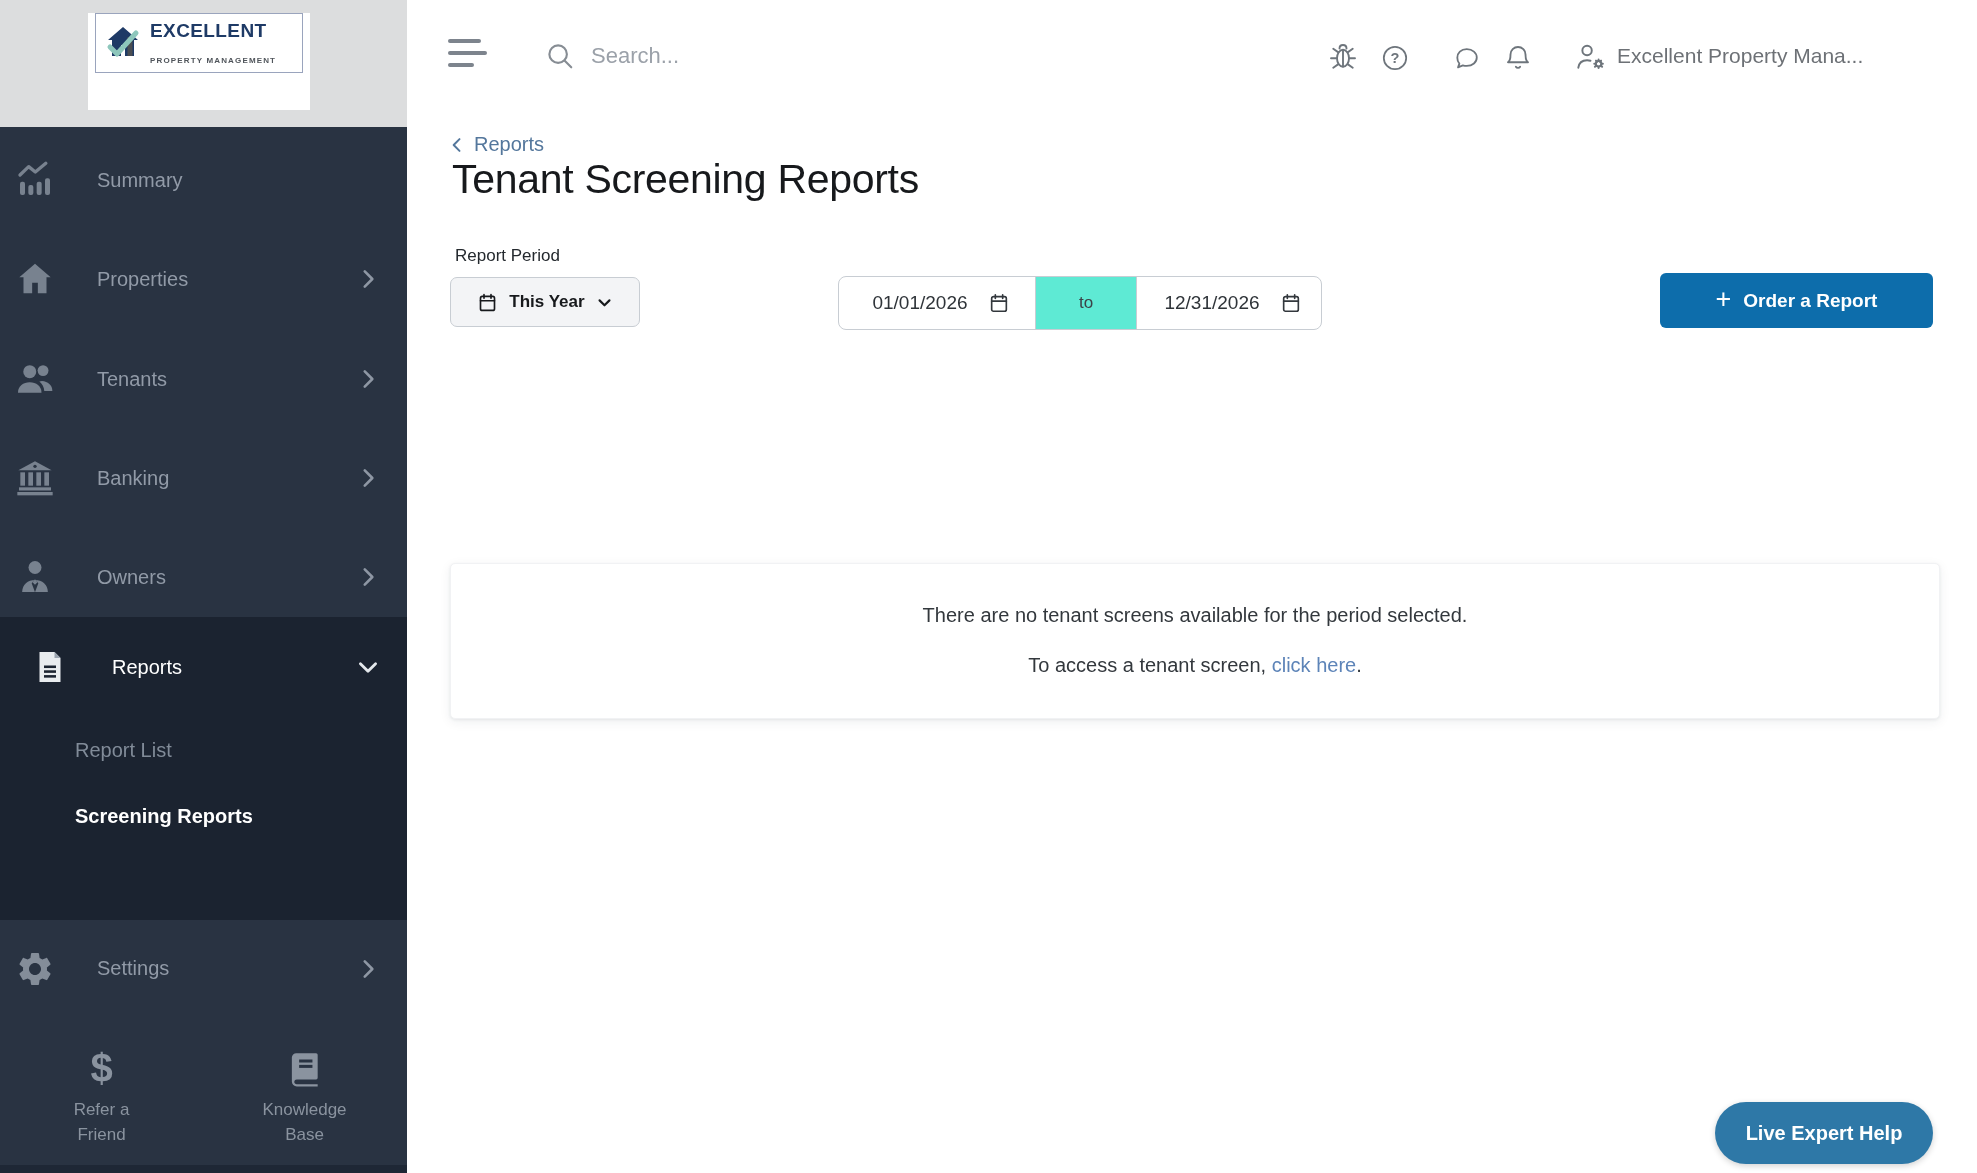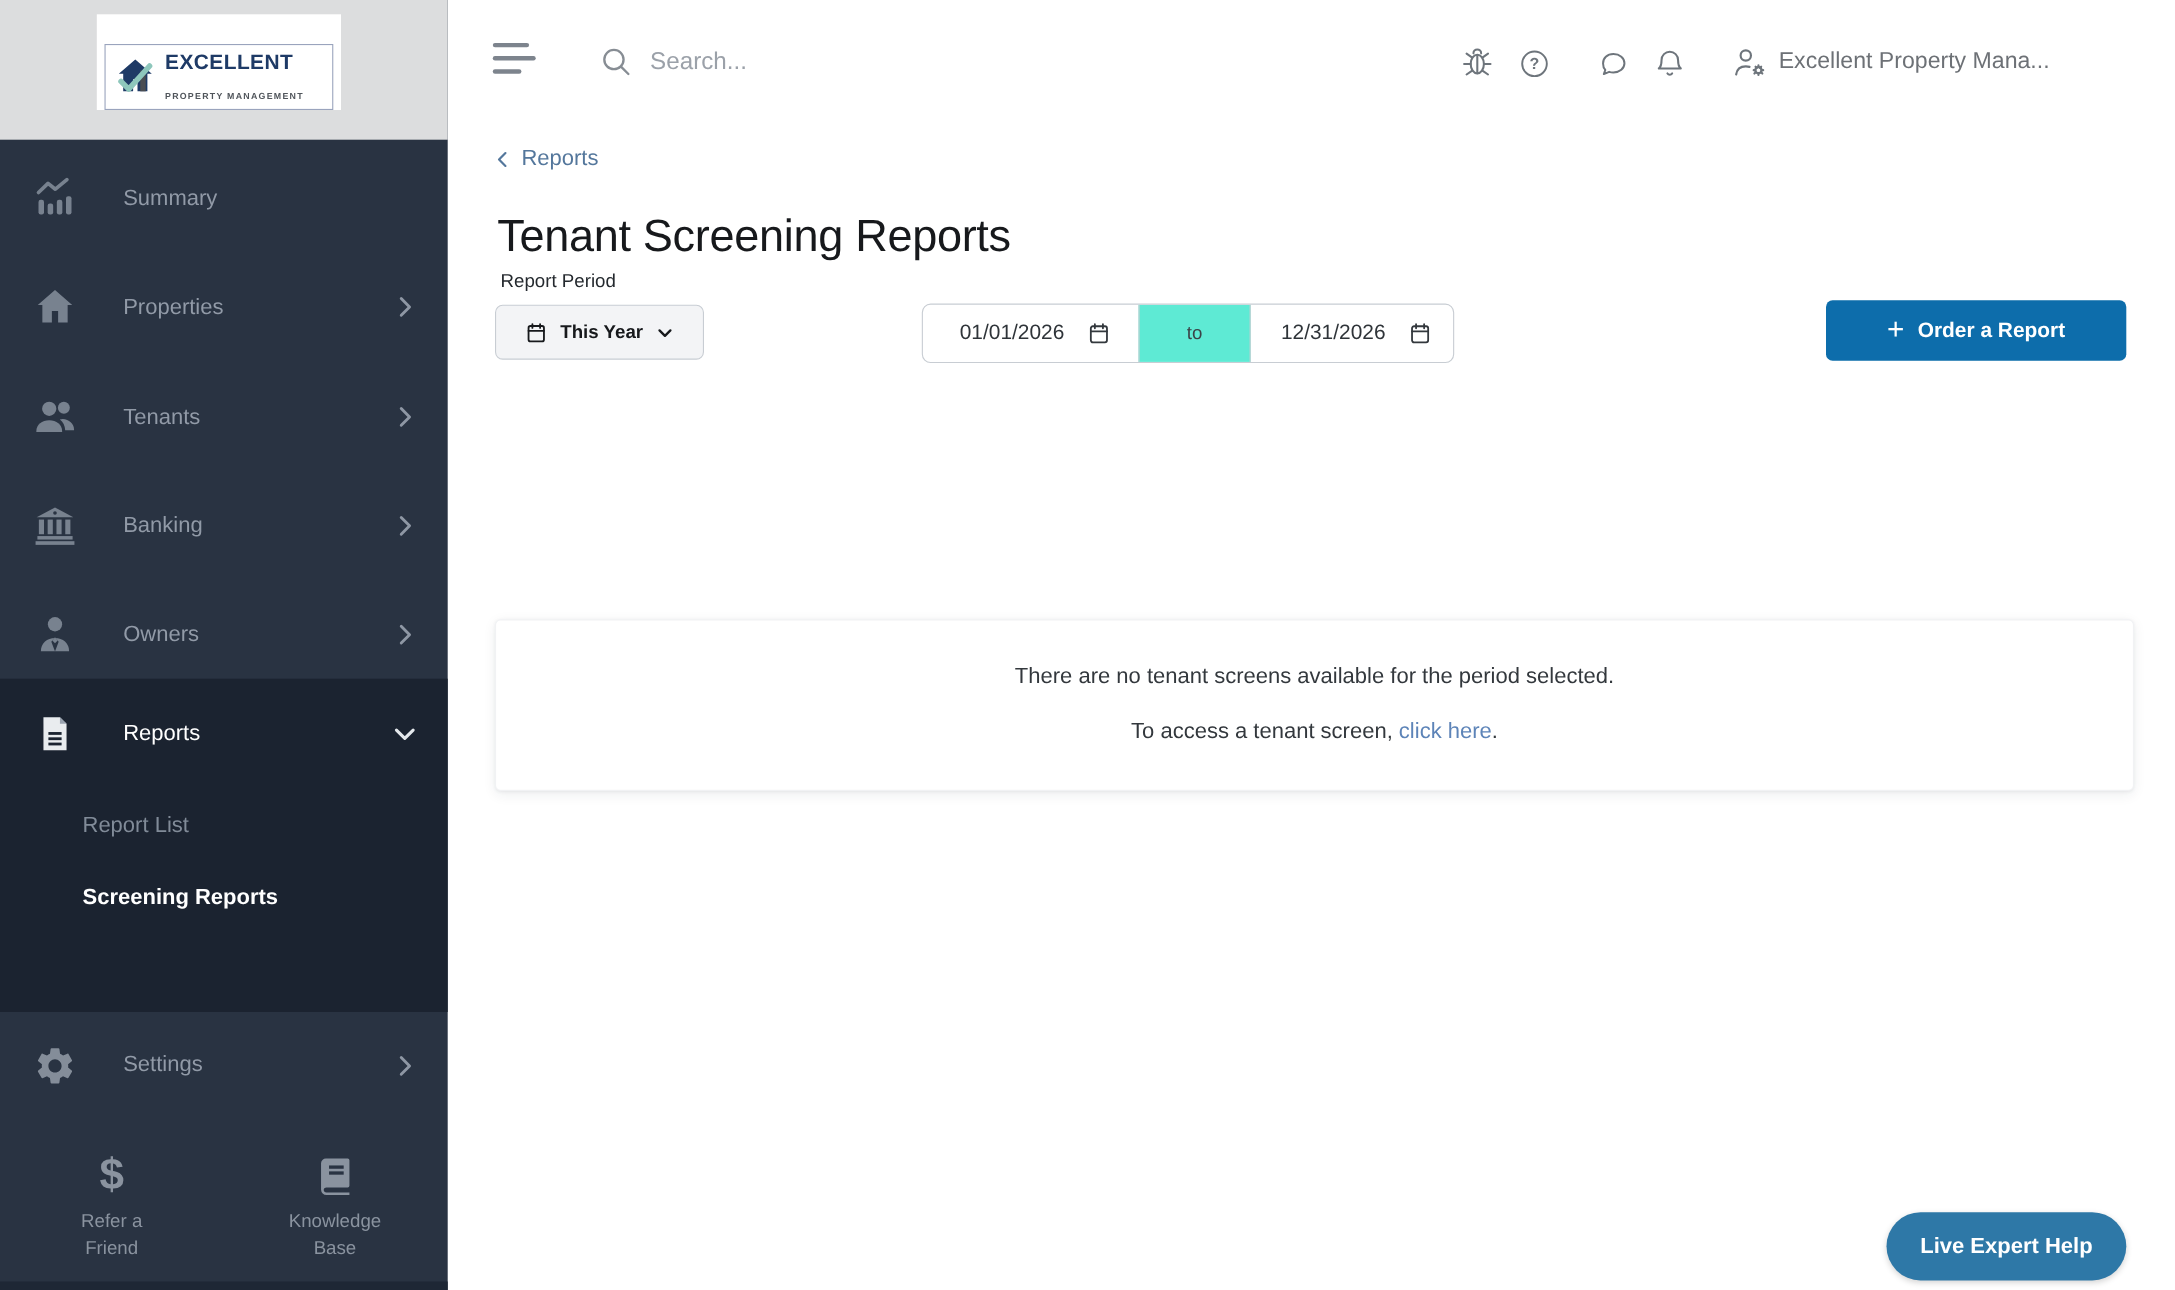--- a/index.html
+++ b/index.html
@@ -2,30 +2,30 @@
 <html><head>
 <meta charset="utf-8">
 <style>
   html,body{margin:0;padding:0;background:#fff;}
   #app{position:relative;width:1977px;height:1173px;background:#ffffff;
        font-family:"Liberation Sans",sans-serif;overflow:hidden;}
 
   
   .sidebar{position:absolute;left:0;top:0;width:407px;height:1173px;background:#293342;}
   .logo-header{position:absolute;left:0;top:0;width:407px;height:127px;background:#dcddde;}
-  .logo-box{position:absolute;left:88px;top:13px;width:222px;height:87px;background:#fff;
-            display:flex;align-items:flex-end;justify-content:center;cursor:pointer;}
+  .logo-box{position:absolute;left:88px;top:13px;width:222px;height:97px;background:#fff;
+            display:flex;align-items:flex-start;justify-content:center;cursor:pointer;}
   .logo-frame{width:192px;height:58px;border:1px solid #9aa4bd;display:flex;align-items:center;
               padding:0 7px;gap:7px;background:#fff;}
   .logo-text{display:flex;flex-direction:column;line-height:1.05;}
   .logo-name{font-size:19px;font-weight:700;color:#1e3a66;letter-spacing:.4px;}
   .logo-sub{font-size:8px;font-weight:600;color:#50555b;letter-spacing:1.15px;margin-top:16px;}
 
   .nav-item{position:absolute;left:0;width:407px;height:98px;display:flex;align-items:center;
-            padding-left:28px;box-sizing:border-box;cursor:pointer;}
+            padding-left:13px;box-sizing:border-box;cursor:pointer;}
   .nav-icon{width:44px;display:flex;justify-content:center;align-items:center;}
   .nav-label{margin-left:40px;font-size:20px;color:#919aa7;}
   .nav-chevron{position:absolute;right:26px;top:50%;transform:translateY(-50%);display:flex;}
 
   .reports-group{position:absolute;left:0;top:617px;width:407px;height:303px;background:#1b2330;}
   .reports-head{position:relative;height:100px;display:flex;align-items:center;padding-left:28px;
                 box-sizing:border-box;cursor:pointer;}
   .reports-head .nav-label{color:#ffffff;}
   .sub-item{height:66px;display:flex;align-items:center;padding-left:75px;font-size:20px;
             color:#818b98;cursor:pointer;}
@@ -50,21 +50,21 @@
                    font-family:"Liberation Sans",sans-serif;background:transparent;}
   .searchbar input::placeholder{color:#9ba1a9;}
   .top-icon{position:absolute;cursor:pointer;display:flex;}
   .account-name{position:absolute;left:1617px;top:44px;font-size:21px;color:#6d7176;cursor:pointer;
                 white-space:nowrap;}
 
   
   .breadcrumb{position:absolute;left:447px;top:133px;display:flex;align-items:center;gap:7px;
               color:#54779c;font-size:20px;cursor:pointer;}
   .page-title{position:absolute;left:452px;top:156px;font-size:41px;font-weight:400;color:#17191c;
-              letter-spacing:-0.3px;margin-top:35px;}
+              letter-spacing:-0.3px;}
   .rp-label{position:absolute;left:455px;top:246px;font-size:17px;color:#24292e;}
   .period-dropdown{position:absolute;left:450px;top:277px;width:190px;height:50px;background:#f3f4f6;
               border:1px solid #c8cdd3;border-radius:7px;box-sizing:border-box;display:flex;
               align-items:center;justify-content:center;gap:11px;cursor:pointer;}
   .period-dropdown .pd-text{font-size:17px;font-weight:600;color:#17191c;}
   .range-group{position:absolute;left:838px;top:276px;height:54px;display:flex;border:1px solid #c8cdd3;
               border-radius:8px;overflow:hidden;background:#fff;box-sizing:border-box;}
   .range-seg{display:flex;align-items:center;justify-content:center;gap:12px;}
   .range-seg input{border:none;outline:none;width:108px;font-size:19px;color:#2f3439;text-align:center;
                    font-family:"Liberation Sans",sans-serif;background:transparent;}

